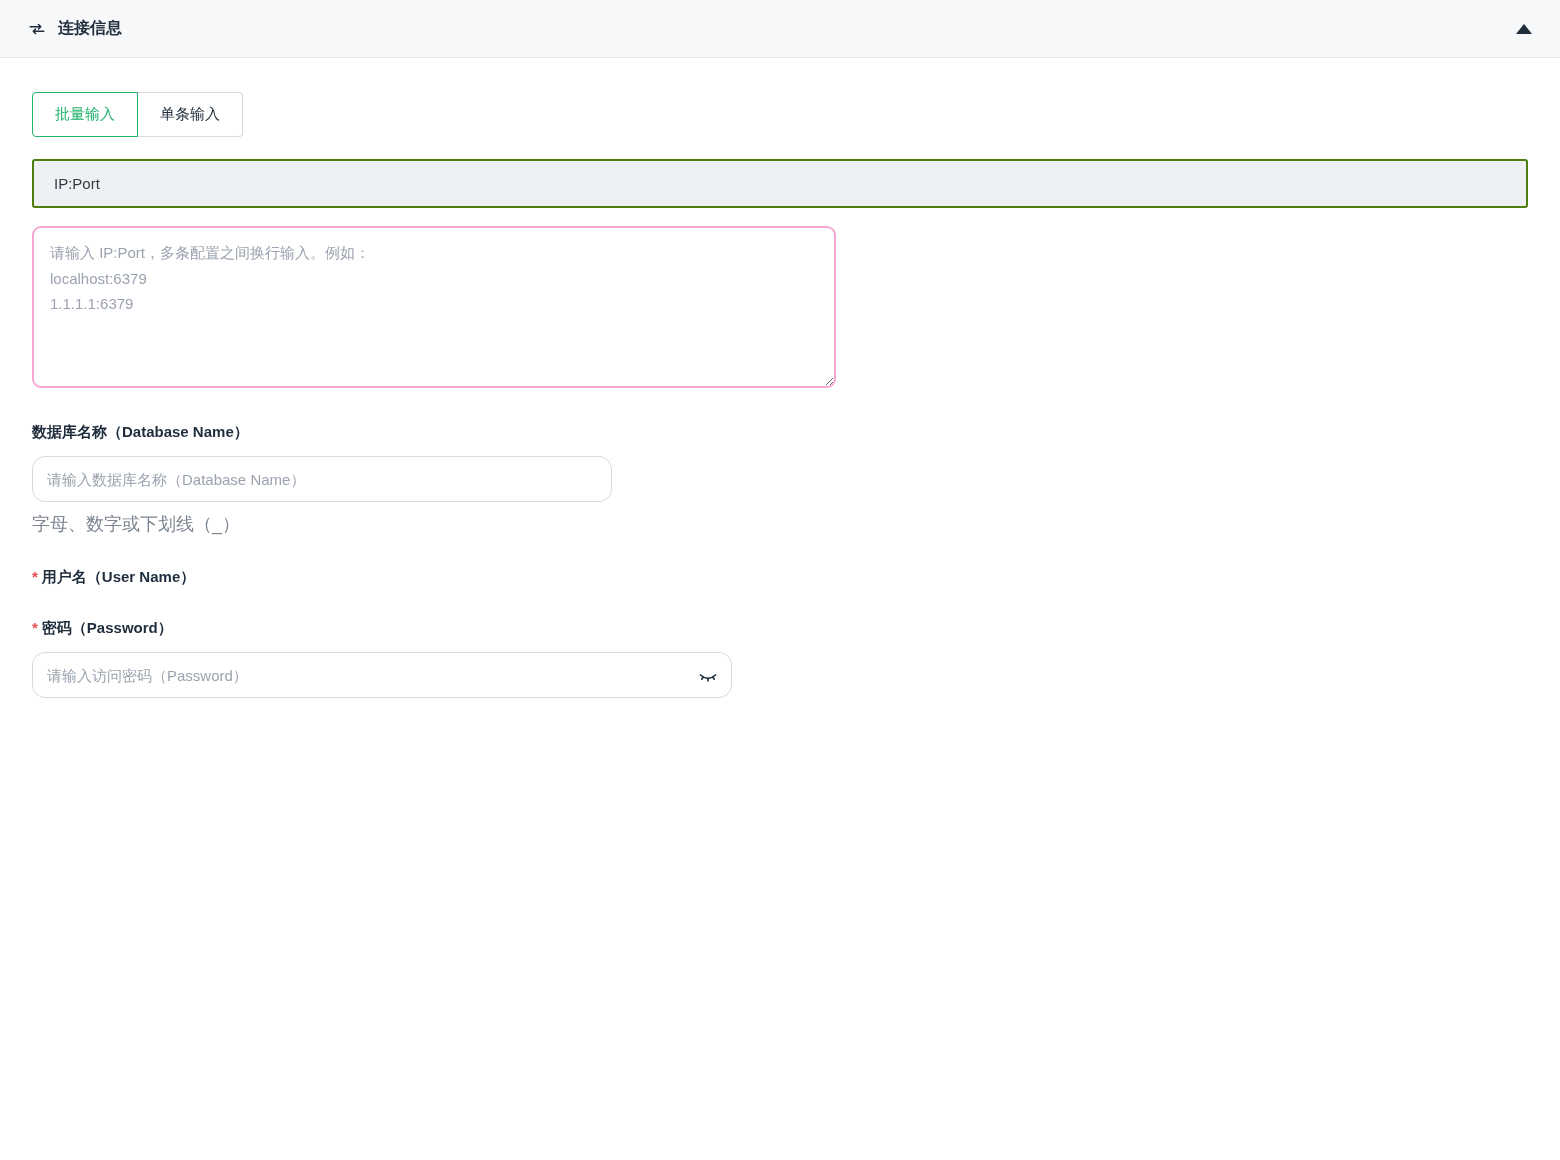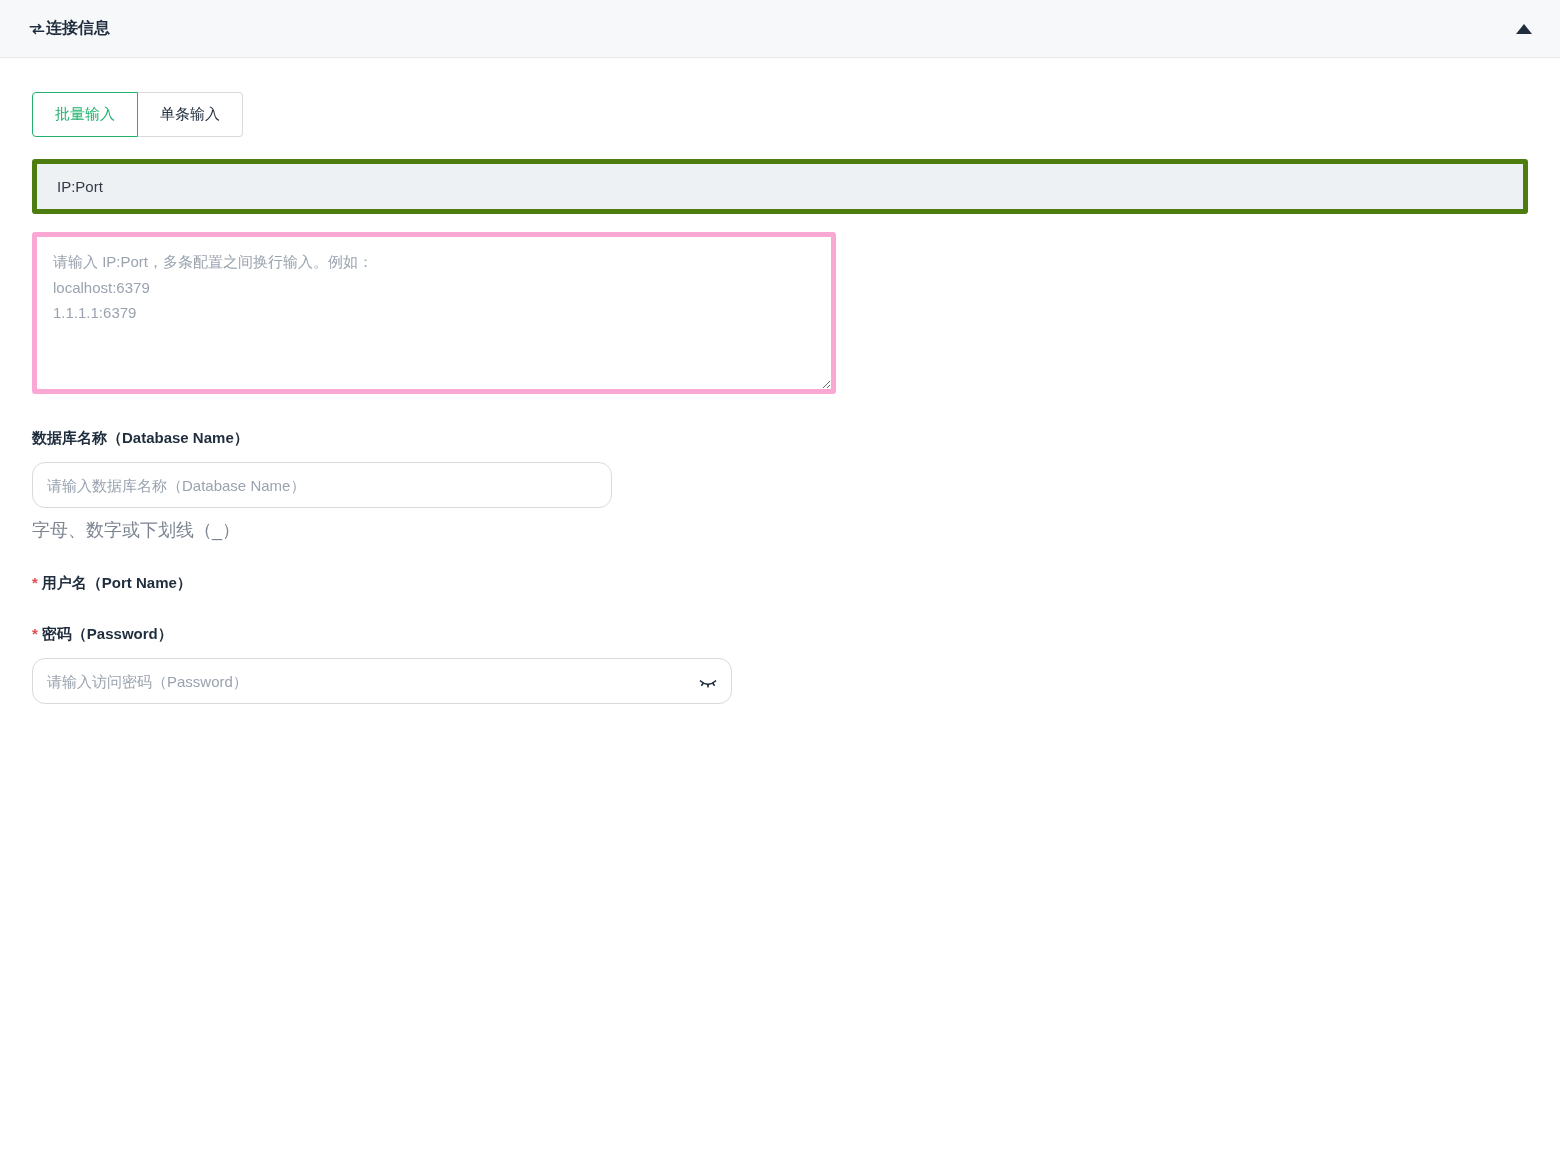--- a/index.html
+++ b/index.html
@@ -17,21 +17,21 @@
       display: flex;
       align-items: center;
       justify-content: space-between;
       padding: 18px 28px;
       background: #f6f8fa;
       border-bottom: 1px solid #e6e8eb;
     }
     .panel-header-left {
       display: flex;
       align-items: center;
-      gap: 0;
+      gap: 12px;
     }
     .swap-icon {
       width: 18px;
       height: 18px;
       display: inline-flex;
       align-items: center;
       justify-content: center;
     }
     .panel-title {
       font-size: 16px;
@@ -86,34 +86,34 @@
       border-color: #20b26c;
       color: #20b26c;
       position: relative;
       z-index: 1;
     }
     .tab-btn.active + .tab-btn {
       border-left: none;
     }
     .ipport-header {
       background: #eef1f4;
-      border: 5px solid #4d7c0f;
+      border: 2px solid #4d7c0f;
       border-radius: 3px;
       padding: 14px 20px;
       font-size: 15px;
       color: #333a45;
       margin-bottom: 18px;
     }
     .textarea-field {
       width: 804px;
       max-width: 100%;
       height: 162px;
       padding: 12px 16px;
-      border: 5px solid #f9a8d4;
-      border-radius: 3px;
+      border: 2px solid #f9a8d4;
+      border-radius: 9px;
       font-size: 15px;
       font-family: inherit;
       color: #1f2d3d;
       resize: both;
       line-height: 1.7;
     }
     .textarea-field::placeholder {
       color: #9aa3af;
       white-space: pre-line;
     }
@@ -187,21 +187,21 @@
   </div>
 
   <div class="form-row">
     <label class="form-label">数据库名称（Database Name）</label>
     <input type="text" class="text-input" placeholder="请输入数据库名称（Database Name）" style="">
     <div class="help-text">字母、数字或下划线（_）</div>
   </div>
 
   <div class="form-row">
     <label class="form-label">
-      <span class="required-star">*</span><span>用户名（Port Name）</span>
+      <span class="required-star">*</span><span>用户名（User Name）</span>
     </label>
   </div>
 
   <div class="form-row">
     <label class="form-label">
       <span class="required-star">*</span><span>密码（Password）</span>
     </label>
     <div class="input-wrap">
       <input type="password" class="text-input" placeholder="请输入访问密码（Password）" style="">
       <span class="eye-icon">

